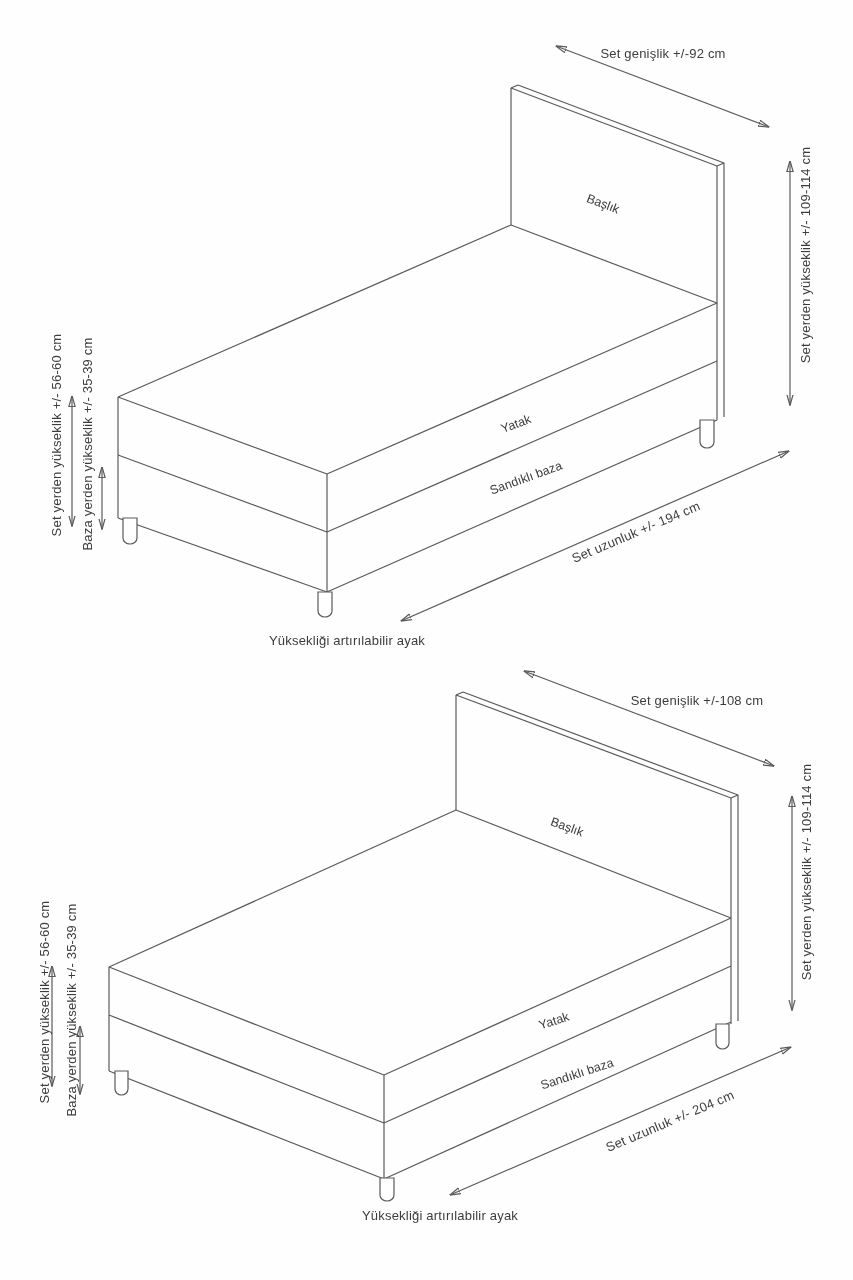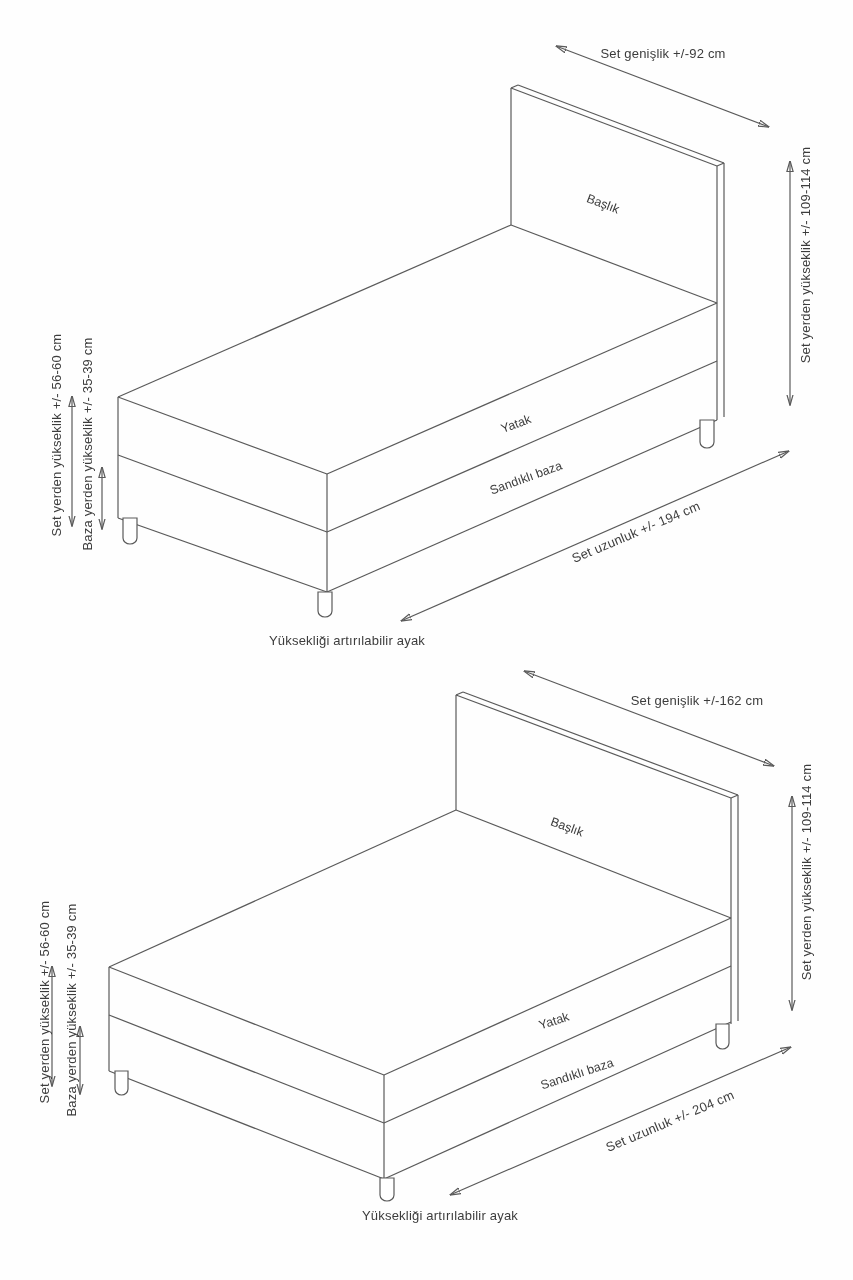--- a/index.html
+++ b/index.html
@@ -109,21 +109,21 @@
       <path class="leg" d="M380,1178 h14 v17 a7 6 0 0 1 -14 0 Z"></path>
       <path class="leg" d="M716,1024 h13 v19 a6.5 6 0 0 1 -13 0 Z"></path>
 
       <line x1="524" y1="671" x2="774" y2="766" marker-start="url(#arrB)" marker-end="url(#arrB)"></line>
       <line x1="792" y1="796" x2="792" y2="1010" marker-start="url(#arrB)" marker-end="url(#arrB)"></line>
       <line x1="52" y1="966" x2="52" y2="1086" marker-start="url(#arrB)" marker-end="url(#arrB)"></line>
       <line x1="80" y1="1026" x2="80" y2="1094" marker-start="url(#arrB)" marker-end="url(#arrB)"></line>
       <line x1="450" y1="1195" x2="791" y2="1047" marker-start="url(#arrB)" marker-end="url(#arrB)"></line>
     </svg>
 
-    <div class="lbl dim" style="left:697px; top:700px;">Set genişlik +/-162 cm</div>
+    <div class="lbl dim" style="left:697px; top:700px;">Set genişlik +/-108 cm</div>
     <div class="lbl dim" style="left:806px; top:872px; --rot:-90deg;">Set yerden yükseklik +/- 109-114 cm</div>
     <div class="lbl dim" style="left:44px;  top:1002px; --rot:-90deg;">Set yerden yükseklik +/- 56-60 cm</div>
     <div class="lbl dim" style="left:71px;  top:1010px; --rot:-90deg;">Baza yerden yükseklik +/- 35-39 cm</div>
     <div class="lbl face" style="left:567px; top:827px; --rot:20deg;">Başlık</div>
     <div class="lbl face" style="left:554px; top:1021px; --rot:-18deg;">Yatak</div>
     <div class="lbl face" style="left:577px; top:1074px; --rot:-18deg;">Sandıklı baza</div>
     <div class="lbl dim" style="left:670px; top:1121px; --rot:-23deg;">Set uzunluk +/- 204 cm</div>
     <div class="lbl dim" style="left:440px; top:1215px;">Yüksekliği artırılabilir ayak</div>
   </section>
 

